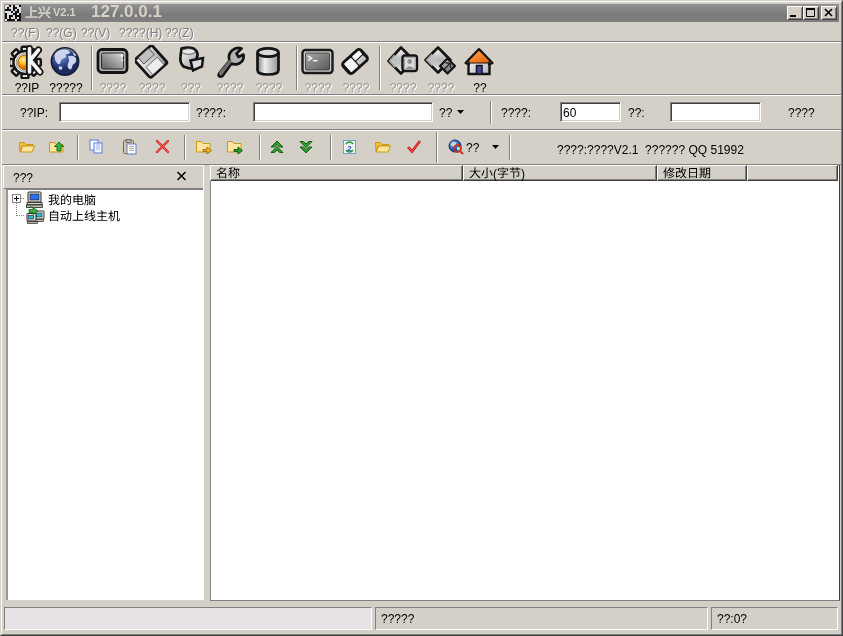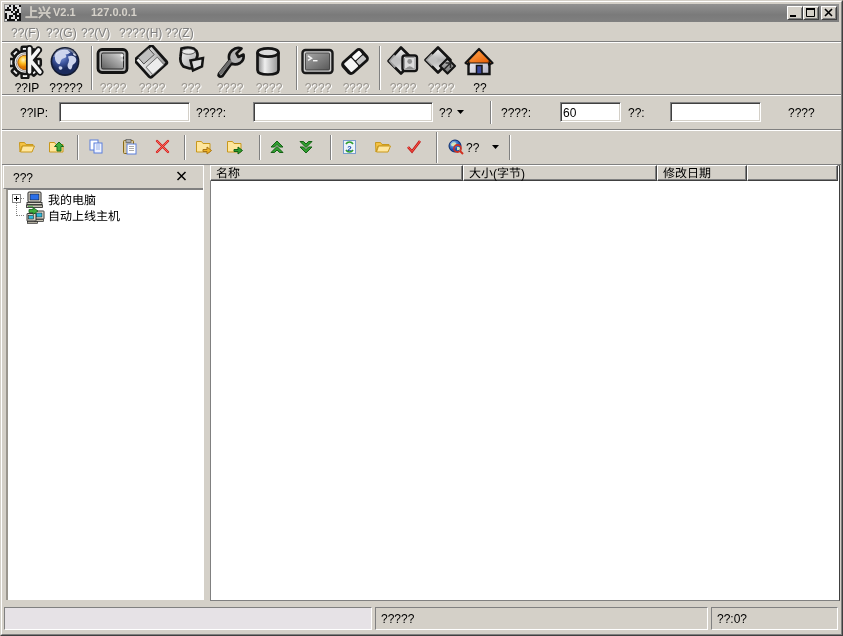--- a/index.html
+++ b/index.html
@@ -53,21 +53,21 @@
         <rect x="10" y="14" width="2" height="2" fill="#ddd"></rect>
       </svg>
     </div>
 <div style="position:absolute;left:25px;top:6px;">
       <svg width="26" height="15" style="display:block;">
         <path transform="translate(0,11.2) scale(0.0130,-0.0130)" fill="#d6d2ca" stroke="#d6d2ca" stroke-width="55" d="M427 825V43H51V-32H950V43H506V441H881V516H506V825Z"></path>
         <path transform="translate(13,11.2) scale(0.0130,-0.0130)" fill="#d6d2ca" stroke="#d6d2ca" stroke-width="55" d="M53 358V287H947V358ZM610 195C703 112 820 -5 876 -75L948 -33C888 38 768 150 678 231ZM304 234C251 147 143 45 45 -20C63 -33 92 -58 107 -74C208 -4 316 105 385 204ZM58 722C120 632 184 509 209 429L282 462C255 542 191 660 126 750ZM356 801C406 707 453 579 468 497L544 523C526 606 478 730 426 825ZM849 798C799 678 708 515 636 414L709 390C781 488 870 643 935 774Z"></path>
       </svg>
     </div>
 <div class="txt" style="left:53px;top:5px;font-weight:bold;font-size:11px;line-height:14px;color:#d6d2ca;">V2.1</div>
-<div class="txt" style="left:91px;top:5px;font-weight:bold;font-size:11px;line-height:14px;color:#d6d2ca;">127.0.0.1</div>
+<div class="txt" style="left:91px;top:5px;font-weight:bold;font-size:17px;line-height:14px;color:#d6d2ca;">127.0.0.1</div>
 <div class="btn" style="position:absolute;left:787px;top:6px;width:14px;height:12px;">
       <svg width="14" height="12">
         <rect x="2" y="8" width="6" height="2" fill="#000"></rect>
       </svg>
     </div>
 <div class="btn" style="position:absolute;left:803px;top:6px;width:14px;height:12px;">
       <svg width="14" height="12">
         <path d="M2.5 2.5 h8 v7 h-8 z" fill="none" stroke="#000"></path>
         <rect x="2" y="1" width="9" height="2" fill="#000"></rect>
       </svg>
@@ -397,20 +397,21 @@
 <div class="etchv" style="left:77px;top:135px;height:25px;"></div>
 <div class="etchv" style="left:184px;top:135px;height:25px;"></div>
 <div class="etchv" style="left:259px;top:135px;height:25px;"></div>
 <div class="etchv" style="left:330px;top:135px;height:25px;"></div>
 <div class="etchv" style="left:509px;top:135px;height:25px;"></div>
 <div class="etchv" style="left:436px;top:132px;height:31px;"></div>
 <div class="txt" style="left:466px;top:141px;">??</div>
 <svg style="position:absolute;left:492px;top:145px;" width="7" height="4">
       <path d="M0 0 H7 L3.5 4 Z" fill="#000"></path>
     </svg>
+<div class="txt" style="left:557px;top:143px;">????:????V2.1&nbsp;&nbsp;?????? QQ 51992</div>
 <div style="position:absolute;left:2px;top:164px;width:839px;height:1px;background:#808080;"></div>
 <div style="position:absolute;left:3px;top:165px;width:200px;height:24px;background:#d4d0c8;border-top:1px solid #fff;border-left:1px solid #fff;border-bottom:1px solid #808080;box-sizing:border-box;"></div>
 <div class="txt" style="left:13px;top:171px;">???</div>
 <svg style="position:absolute;left:176px;top:171px;" width="11" height="10">
       <path d="M1.5 1 L9.5 9 M9.5 1 L1.5 9" stroke="#000" stroke-width="1.5"></path>
     </svg>
 <div style="position:absolute;left:6px;top:189px;width:197px;height:411px;background:#fff;border-left:2px solid #9a968e;border-top:1px solid #808080;box-sizing:border-box;"></div>
 <div style="position:absolute;left:12px;top:194px;width:9px;height:9px;background:#fff;border:1px solid #848484;box-sizing:border-box;"></div>
 <div style="position:absolute;left:14px;top:198px;width:5px;height:1px;background:#000;"></div>
 <div style="position:absolute;left:16px;top:196px;width:1px;height:5px;background:#000;"></div>

